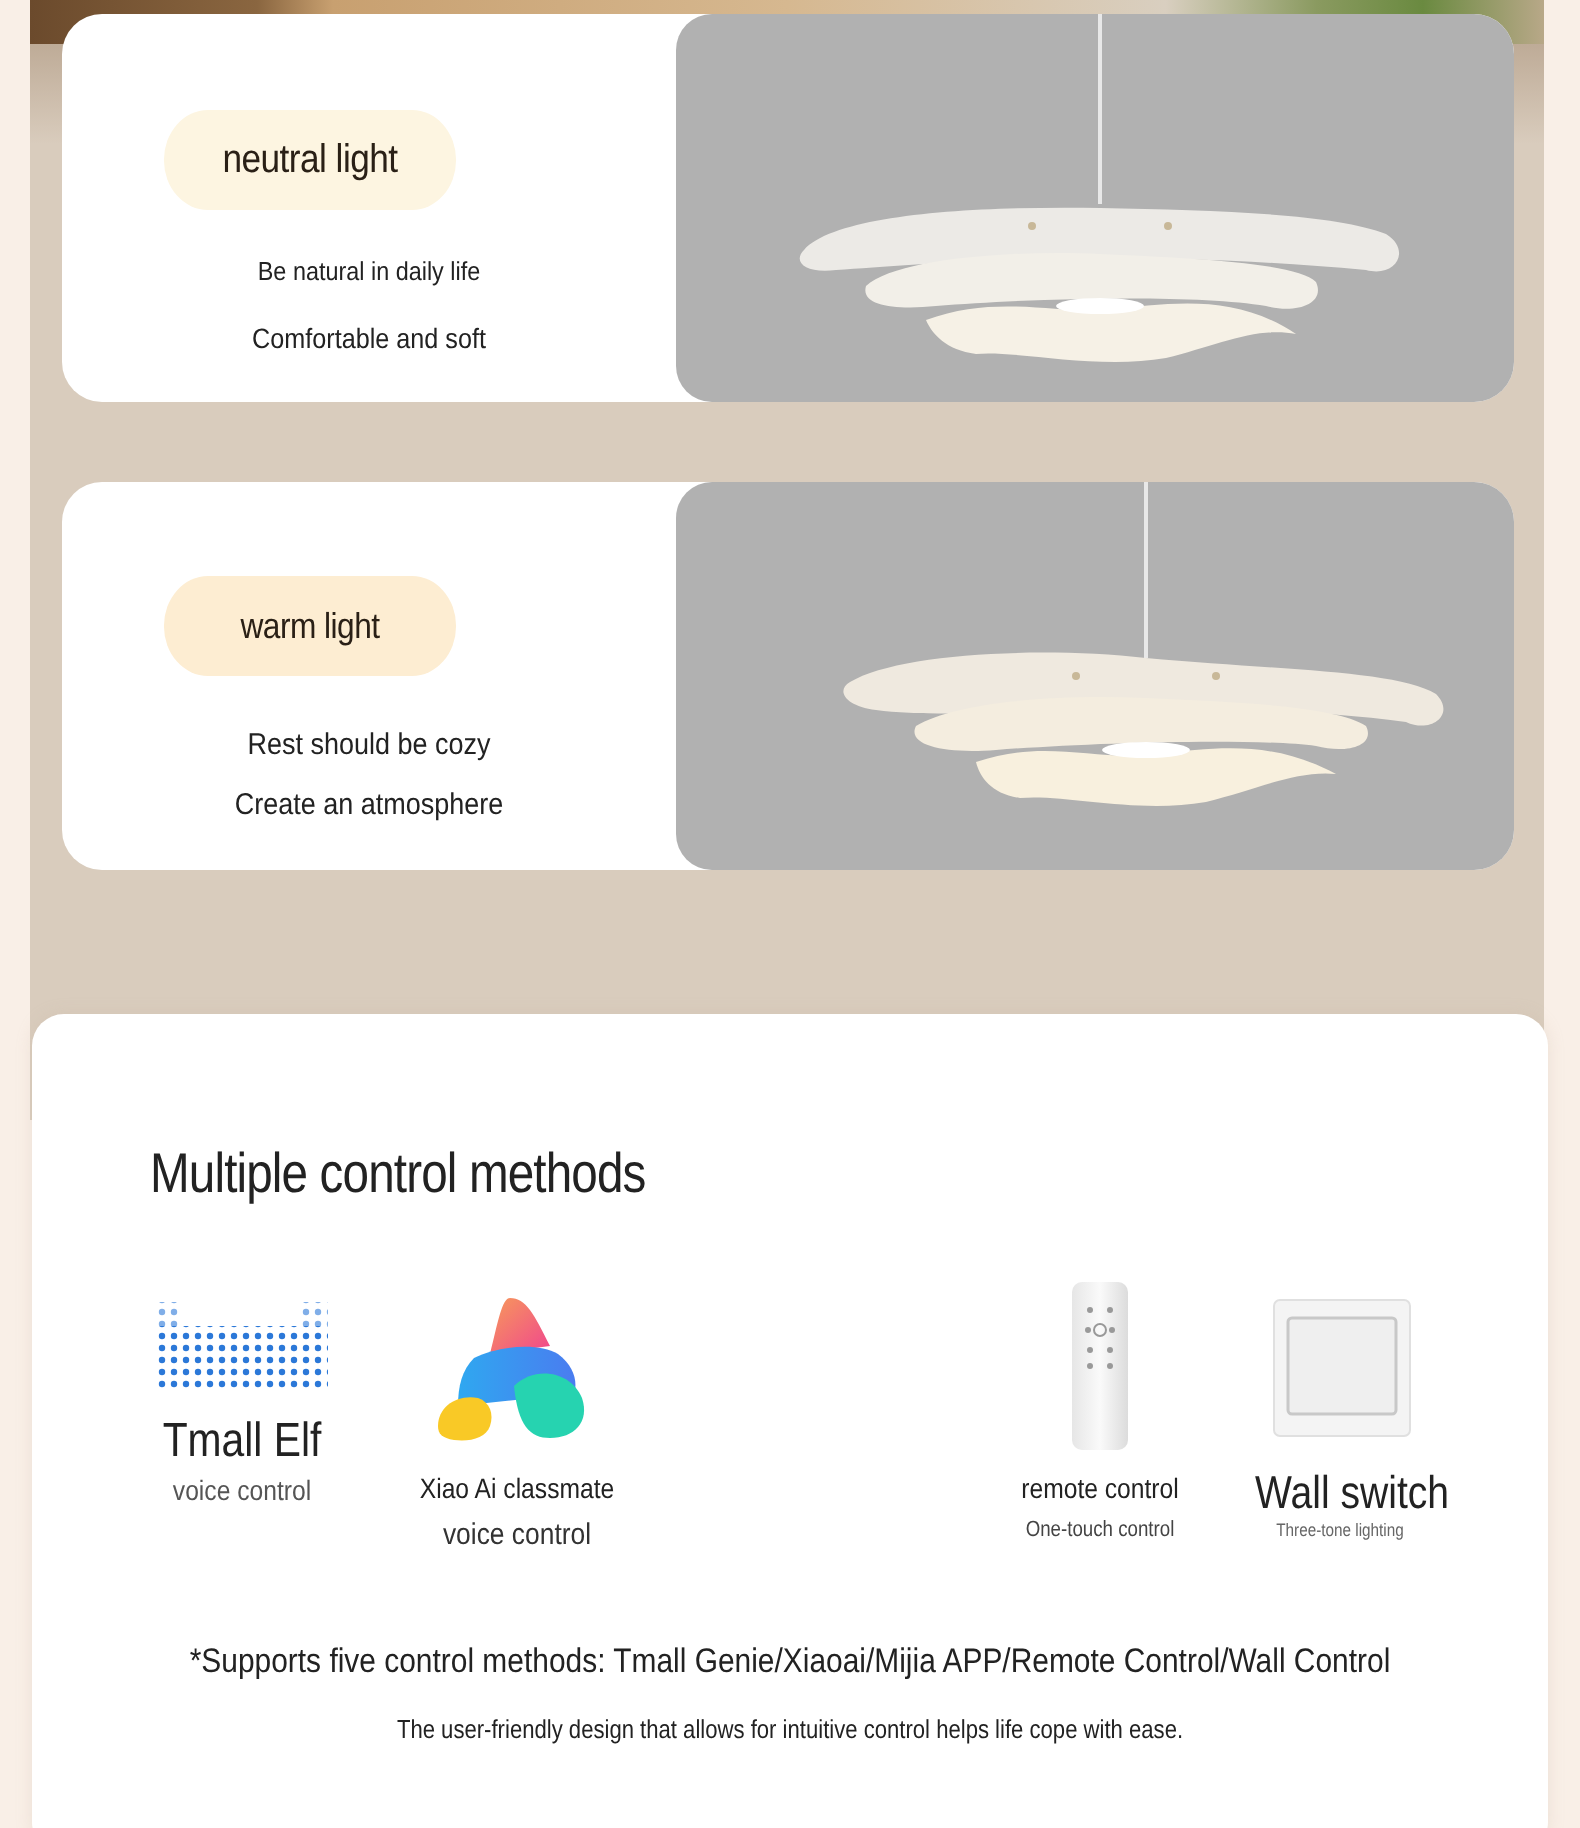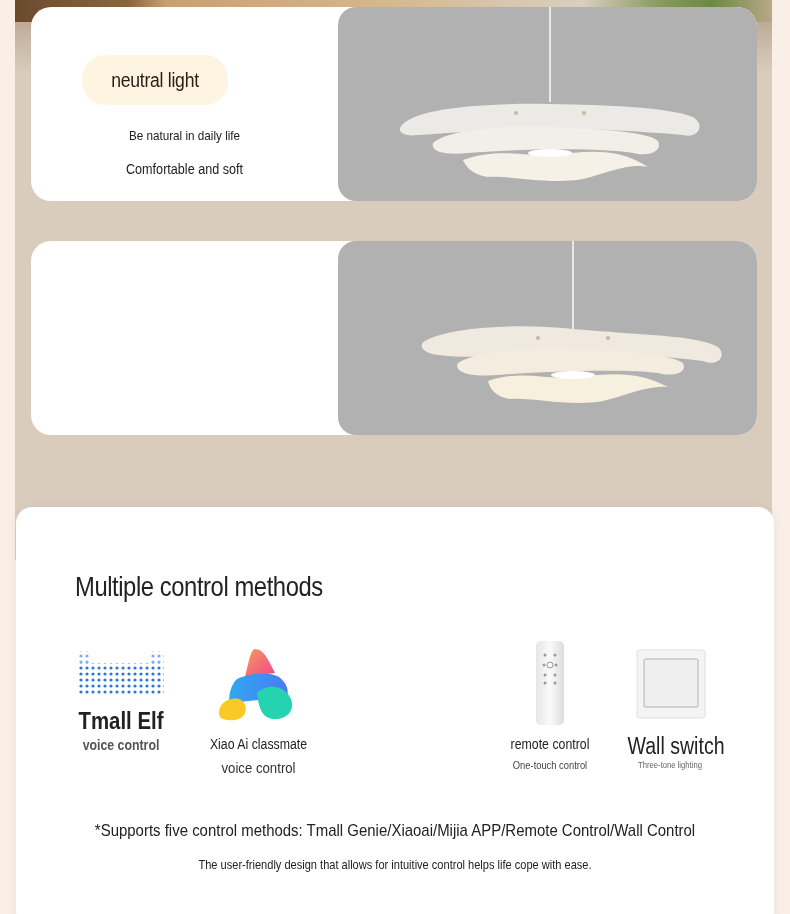--- a/index.html
+++ b/index.html
@@ -103,37 +103,42 @@
       <path d="M95 136 C 110 122, 170 118, 212 120 C 255 122, 310 124, 320 134 C 325 145, 310 150, 295 146 C 260 140, 180 142, 130 146 C 110 148, 92 146, 95 136 Z" fill="#f2efe8"></path>
       <path d="M125 153 C 160 140, 190 150, 215 148 C 250 144, 280 140, 310 160 C 290 156, 270 166, 245 172 C 210 178, 170 168, 150 170 C 135 168, 128 160, 125 153 Z" fill="#f6f1e6"></path>
       <ellipse cx="212" cy="146" rx="22" ry="4" fill="#ffffff"></ellipse>
       <circle cx="178" cy="106" r="2" fill="#c8b898"></circle>
       <circle cx="246" cy="106" r="2" fill="#c8b898"></circle>
     </svg>
   </div>
 </div>
 
 <div class="card" style="top:241px;">
+  <div class="left">
+    <div class="pill" style="top:47px; background:#fdedd2; font-size:18px;">warm light</div>
+    <div class="desc" style="top:123px; font-size:15px;">Rest should be cozy</div>
+    <div class="desc" style="top:153px; font-size:15px;">Create an atmosphere</div>
+  </div>
   <div class="photo">
     <svg width="419" height="218" viewBox="0 0 419 218">
       <line x1="235" y1="0" x2="235" y2="88" stroke="#e8e8e8" stroke-width="2"></line>
       <path d="M87 100 C 110 86, 180 82, 235 88 C 300 94, 360 94, 380 106 C 390 116, 378 126, 365 120 C 320 114, 280 114, 235 114 C 180 114, 130 118, 100 114 C 84 112, 80 104, 87 100 Z" fill="#efe9df"></path>
       <path d="M120 122 C 140 110, 190 106, 235 108 C 280 110, 330 112, 345 122 C 350 132, 335 136, 320 132 C 290 128, 210 130, 160 134 C 135 136, 115 132, 120 122 Z" fill="#f4eddf"></path>
       <path d="M150 140 C 185 128, 210 140, 240 136 C 275 132, 300 130, 330 146 C 310 144, 290 154, 265 160 C 230 166, 195 156, 172 158 C 158 156, 152 148, 150 140 Z" fill="#f8f0de"></path>
       <ellipse cx="235" cy="134" rx="22" ry="4" fill="#ffffff"></ellipse>
       <circle cx="200" cy="97" r="2" fill="#c8b898"></circle>
       <circle cx="270" cy="97" r="2" fill="#c8b898"></circle>
     </svg>
   </div>
 </div>
 
 <div class="control-card">
   <div class="section-title">Multiple control methods</div>
 
-  <div class="method" style="left:50px; top:130px; width:110px; height:140px;font-weight:bold;">
+  <div class="method" style="left:50px; top:130px; width:110px; height:140px;">
     <svg class="icon" style="left:12px; top:10px;" width="86" height="50" viewBox="0 0 86 50">
       <defs>
         <pattern id="dots" width="6" height="6" patternUnits="userSpaceOnUse">
           <circle cx="3" cy="3" r="1.6" fill="#2b78d8"></circle>
         </pattern>
       </defs>
       <rect x="0" y="16" width="86" height="32" fill="url(#dots)"></rect>
       <rect x="0" y="4" width="12" height="12" fill="url(#dots)" opacity="0.6"></rect>
       <rect x="72" y="4" width="14" height="12" fill="url(#dots)" opacity="0.6"></rect>
     </svg>

